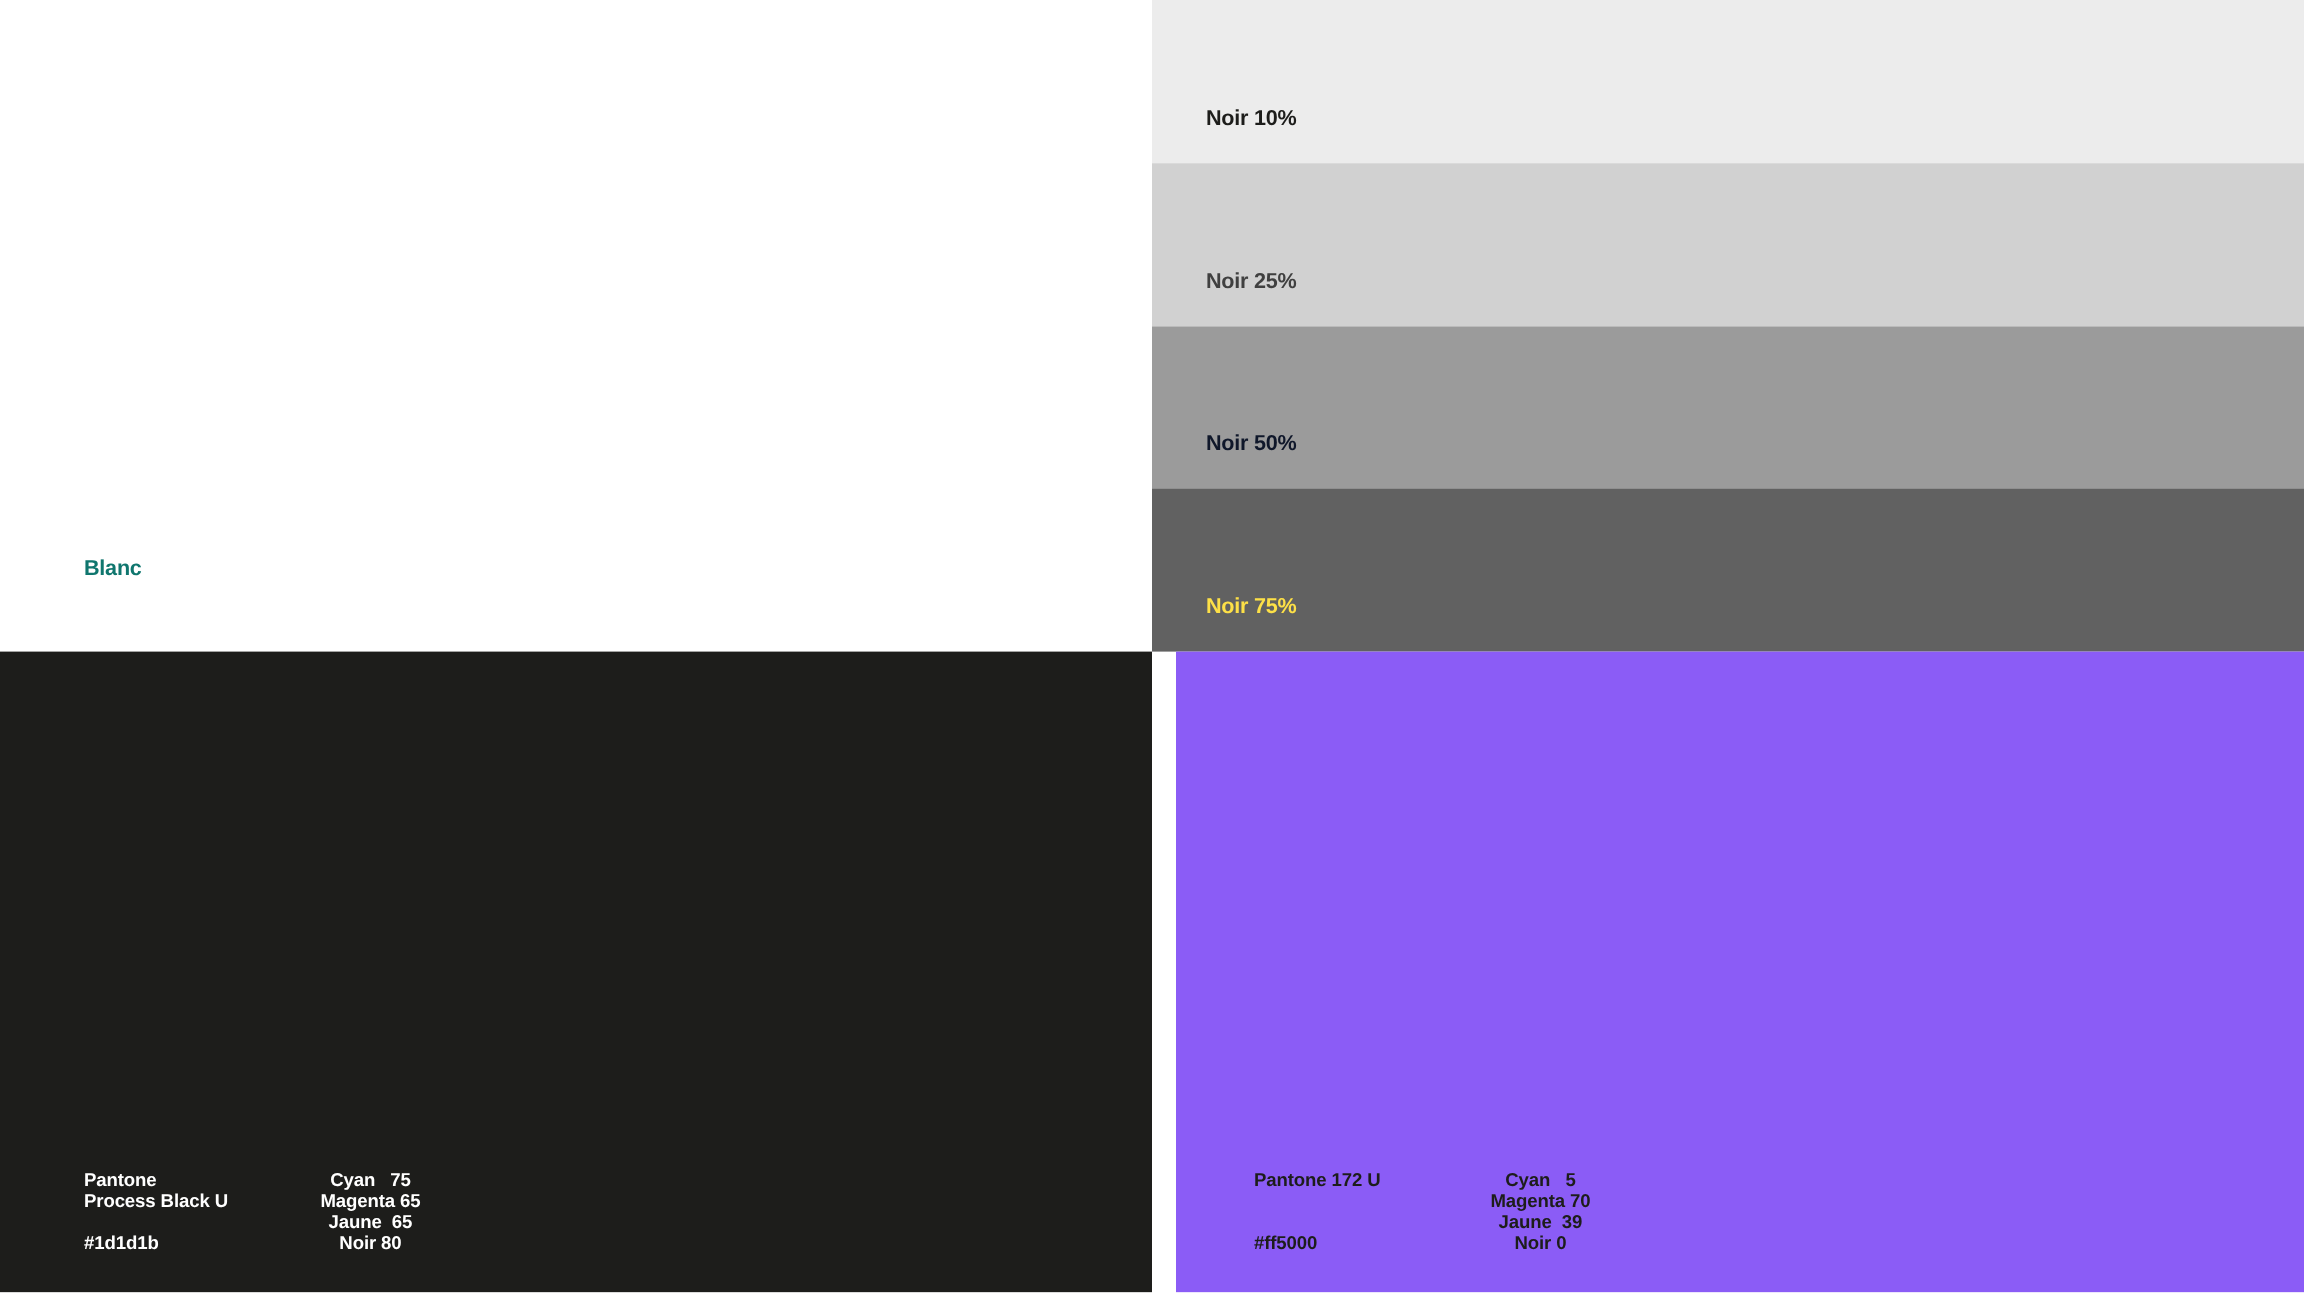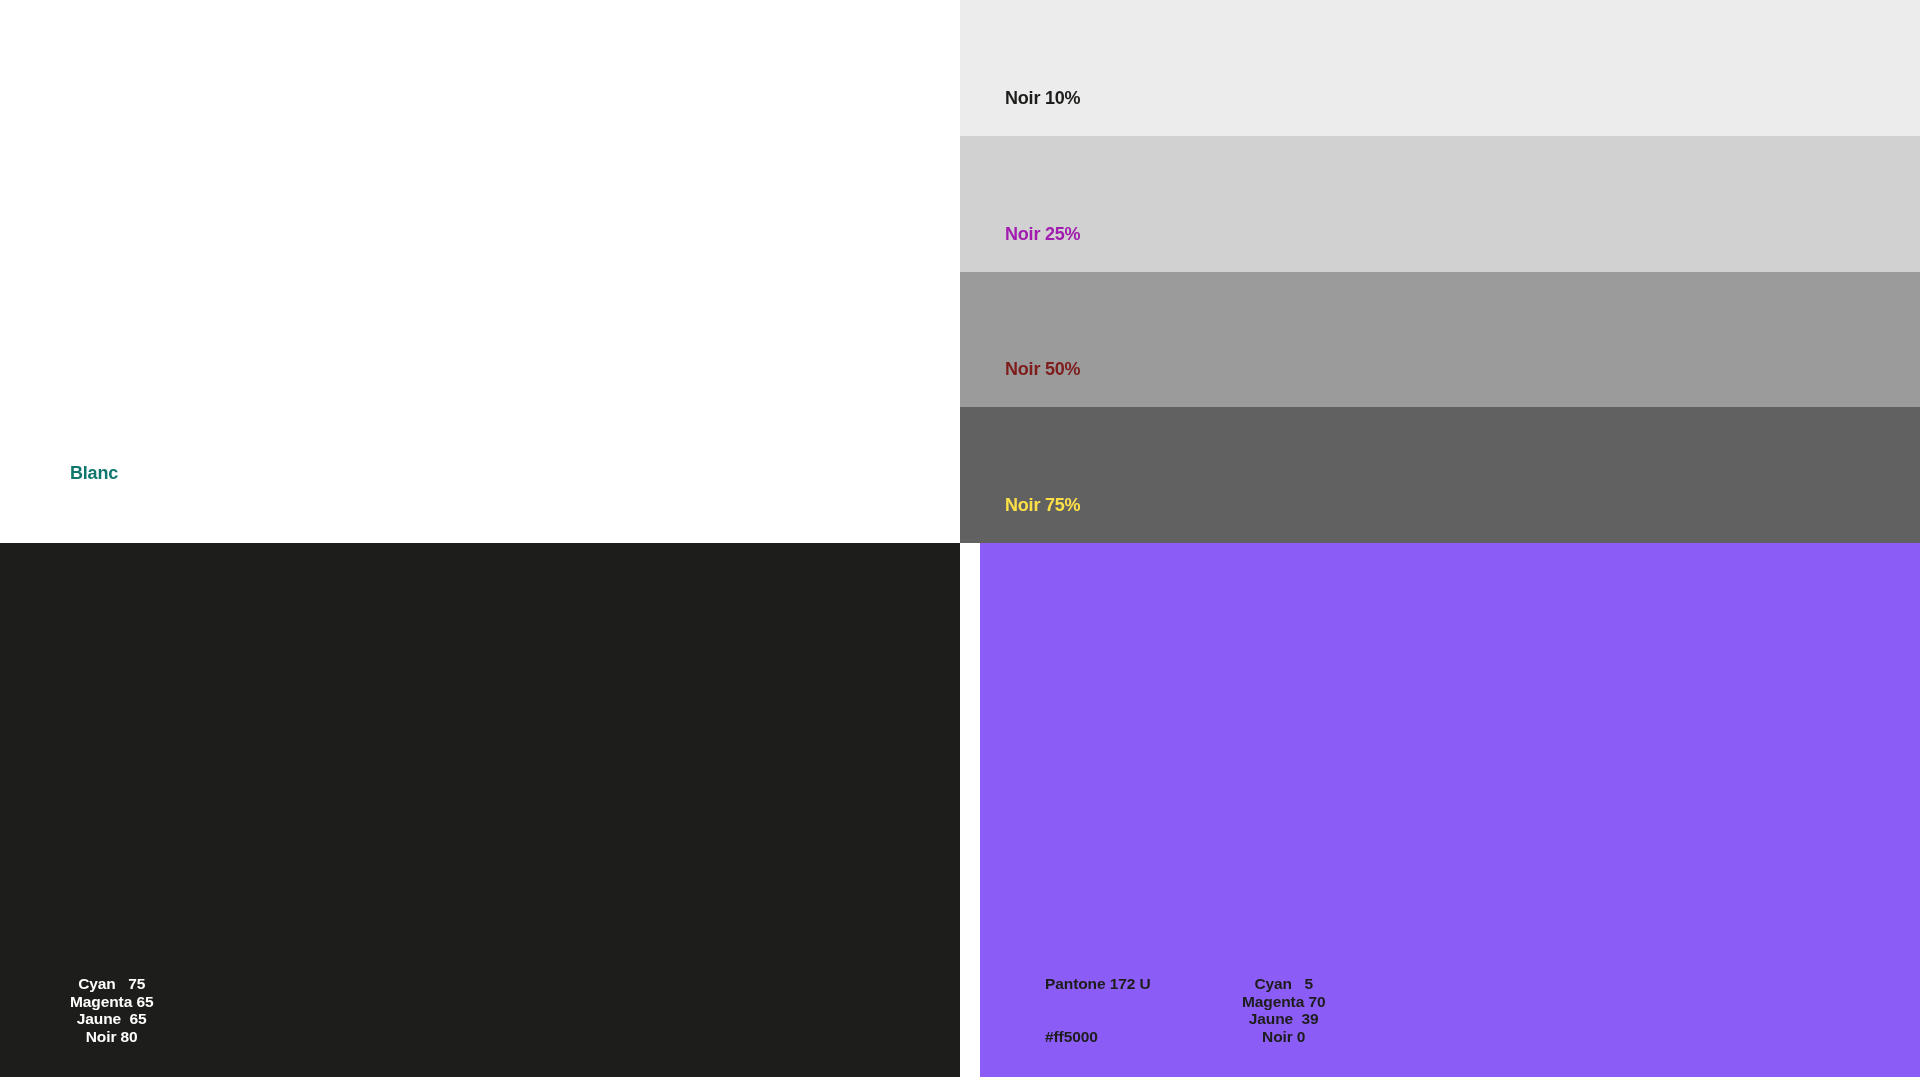--- a/index.html
+++ b/index.html
@@ -152,36 +152,42 @@
     <span class="swatch-label" style="color: #0f766e;">Blanc</span>
   </section>
 
   <section class="grey-stack">
 
     <div class="grey-band" style="background: rgb(236, 236, 236);">
       <span class="swatch-label" style="color: rgb(29, 29, 27);">Noir 10%</span>
     </div>
 
     <div class="grey-band" style="background: rgb(209, 209, 209);">
-      <span class="swatch-label" style="color: #a21caf;">Noir 25%</span>
+      <span class="swatch-label" style="color: #404040;">Noir 25%</span>
     </div>
 
     <div class="grey-band" style="background: rgb(155, 155, 155);">
-      <span class="swatch-label" style="color: #7f1d1d;">Noir 50%</span>
+      <span class="swatch-label" style="color: #0f172a;">Noir 50%</span>
     </div>
 
     <div class="grey-band" style="background: rgb(97, 97, 97);">
       <span class="swatch-label" style="color: #fde047;">Noir 75%</span>
     </div>
 
   </section>
 
   <section class="noir-panel" style="background: rgb(29, 29, 27); color: rgb(255, 255, 255);">
     <div class="spec">
 
+      <div class="spec-col names">
+        <span class="spec-line">Pantone</span>
+        <span class="spec-line">Process Black U</span>
+        <span class="spec-gap"></span>
+        <span class="spec-line">#1d1d1b</span>
+      </div>
 
       <div class="spec-col values">
         <span class="ink-row">Cyan   75</span>
         <span class="ink-row">Magenta 65</span>
         <span class="ink-row">Jaune  65</span>
         <span class="ink-row">Noir 80</span>
       </div>
 
     </div>
   </section>

